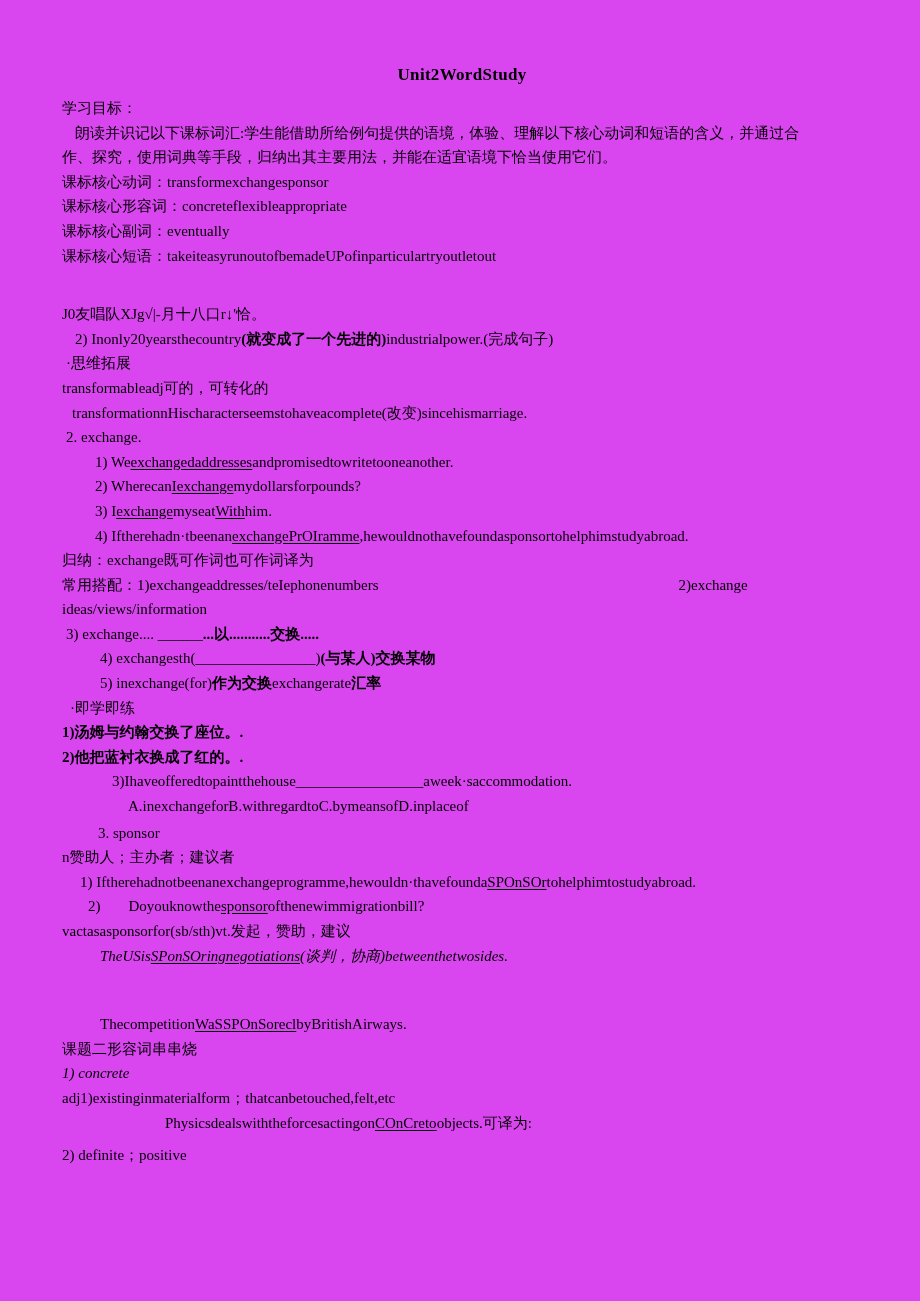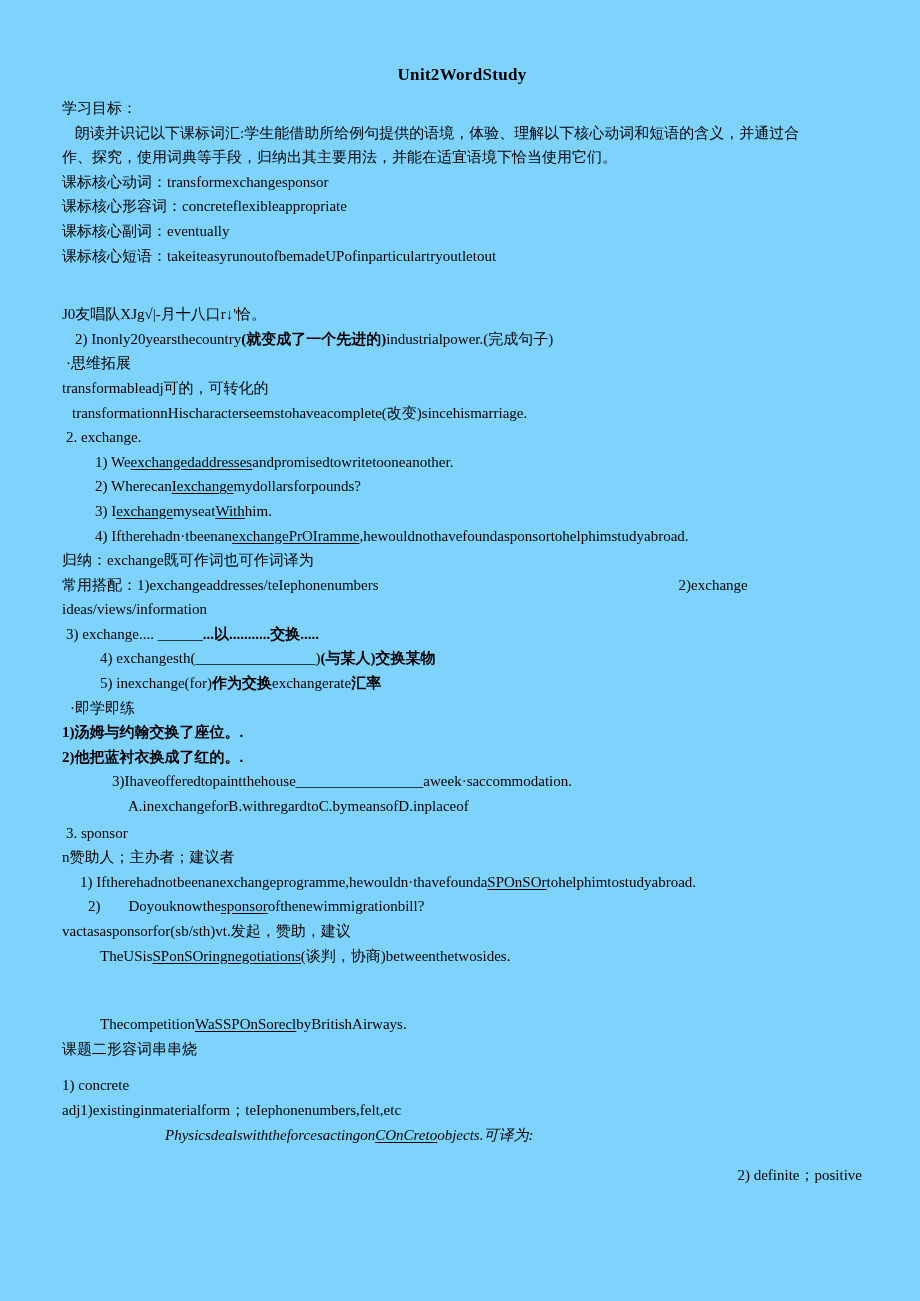--- a/index.html
+++ b/index.html
@@ -12,21 +12,21 @@
     height: 1301px;
     color: #000000;
     font-family: "Liberation Serif", "DejaVu Serif", serif;
   }
   .page {
     box-sizing: border-box;
     width: 920px;
     height: 1301px;
     padding: 62px 58px 0 62px;
     overflow: hidden;
-    background: #7dd3fc;
+    background: #d946ef;
   }
   .title {
     text-align: center;
     font-weight: bold;
     font-size: 17px;
     line-height: 26px;
     letter-spacing: 0.3px;
   }
   .line {
     font-size: 15px;
@@ -64,26 +64,26 @@
       <div class="line"><span>常用搭配：1)exchangeaddresses/teIephonenumbers</span><span class="gap" style="width: 300px;"></span><span>2)exchange</span></div>
       <div class="line"><span>ideas/views/information</span></div>
       <div class="line" style="padding-left: 4px;"><span>3)   exchange....  </span><span>______</span><span class="b">...以...........交换.....</span></div>
       <div class="line" style="padding-left: 38px;"><span>4)   exchangesth(</span><span>________________</span><span>)</span><span class="b">(与某人)交换某物</span></div>
       <div class="line" style="padding-left: 38px;"><span>5)   inexchange(for)</span><span class="b">作为交换</span><span>exchangerate</span><span class="b">汇率</span></div>
       <div class="line" style="padding-left: 8px;"><span>·即学即练</span></div>
       <div class="line"><span class="b">1)汤姆与约翰交换了座位。.</span></div>
       <div class="line"><span class="b">2)他把蓝衬衣换成了红的。.</span></div>
       <div class="line" style="padding-left: 50px;"><span>3)Ihaveofferedtopaintthehouse</span><span>_________________</span><span>aweek·saccommodation.</span></div>
       <div class="line" style="padding-left: 66px; font-family: Liberation Serif, serif;"><span>A.inexchangeforB.withregardtoC.bymeansofD.inplaceof</span></div>
-      <div class="line" style="padding-left: 4px; margin-top: 2px;"><span>3.   sponsor</span></div>
+      <div class="line" style="padding-left: 4px; margin-top: 2px; margin-left: 32px;"><span>3.   sponsor</span></div>
       <div class="line"><span>n赞助人；主办者；建议者</span></div>
       <div class="line" style="padding-left: 18px;"><span>1) Iftherehadnotbeenanexchangeprogramme,hewouldn·thavefounda</span><span class="u">SPOnSOr</span><span>tohelphimtostudyabroad.</span></div>
       <div class="line" style="padding-left: 26px;"><span>2)</span><span class="gap" style="width: 28px;"></span><span>Doyouknowthe</span><span class="u">sponsor</span><span>ofthenewimmigrationbill?</span></div>
       <div class="line"><span>vactasasponsorfor(sb/sth)vt.发起，赞助，建议</span></div>
-      <div class="line" style="padding-left: 38px;"><span>TheUSis</span><span class="u">SPonSOringnegotiations</span><span>(谈判，协商)betweenthetwosides.</span></div>
+      <div class="line" style="padding-left: 38px; font-style: italic;"><span>TheUSis</span><span class="u">SPonSOringnegotiations</span><span>(谈判，协商)betweenthetwosides.</span></div>
       <div class="line" style="padding-left: 38px; margin-top: 44px;"><span>Thecompetition</span><span class="u">WaSSPOnSorecl</span><span>byBritishAirways.</span></div>
       <div class="line"><span>课题二形容词串串烧</span></div>
-      <div class="line" style="margin-top: 12px;"><span>1) concrete</span></div>
-      <div class="line"><span>adj1)existinginmaterialform；teIephonenumbers,felt,etc</span></div>
-      <div class="line" style="padding-left: 103px; font-style: italic;"><span>Physicsdealswiththeforcesactingon</span><span class="u">COnCreto</span><span>objects.可译为:</span></div>
-      <div class="line" style="margin-top: 16px; text-align: right;"><span>2) definite；positive</span></div>
+      <div class="line" style="margin-top: 0; font-style: italic;"><span>1) concrete</span></div>
+      <div class="line"><span>adj1)existinginmaterialform；thatcanbetouched,felt,etc</span></div>
+      <div class="line" style="padding-left: 103px;"><span>Physicsdealswiththeforcesactingon</span><span class="u">COnCreto</span><span>objects.可译为:</span></div>
+      <div class="line" style="margin-top: 8px;"><span>2) definite；positive</span></div>
     </div>
 </div>
 
 </body></html>

